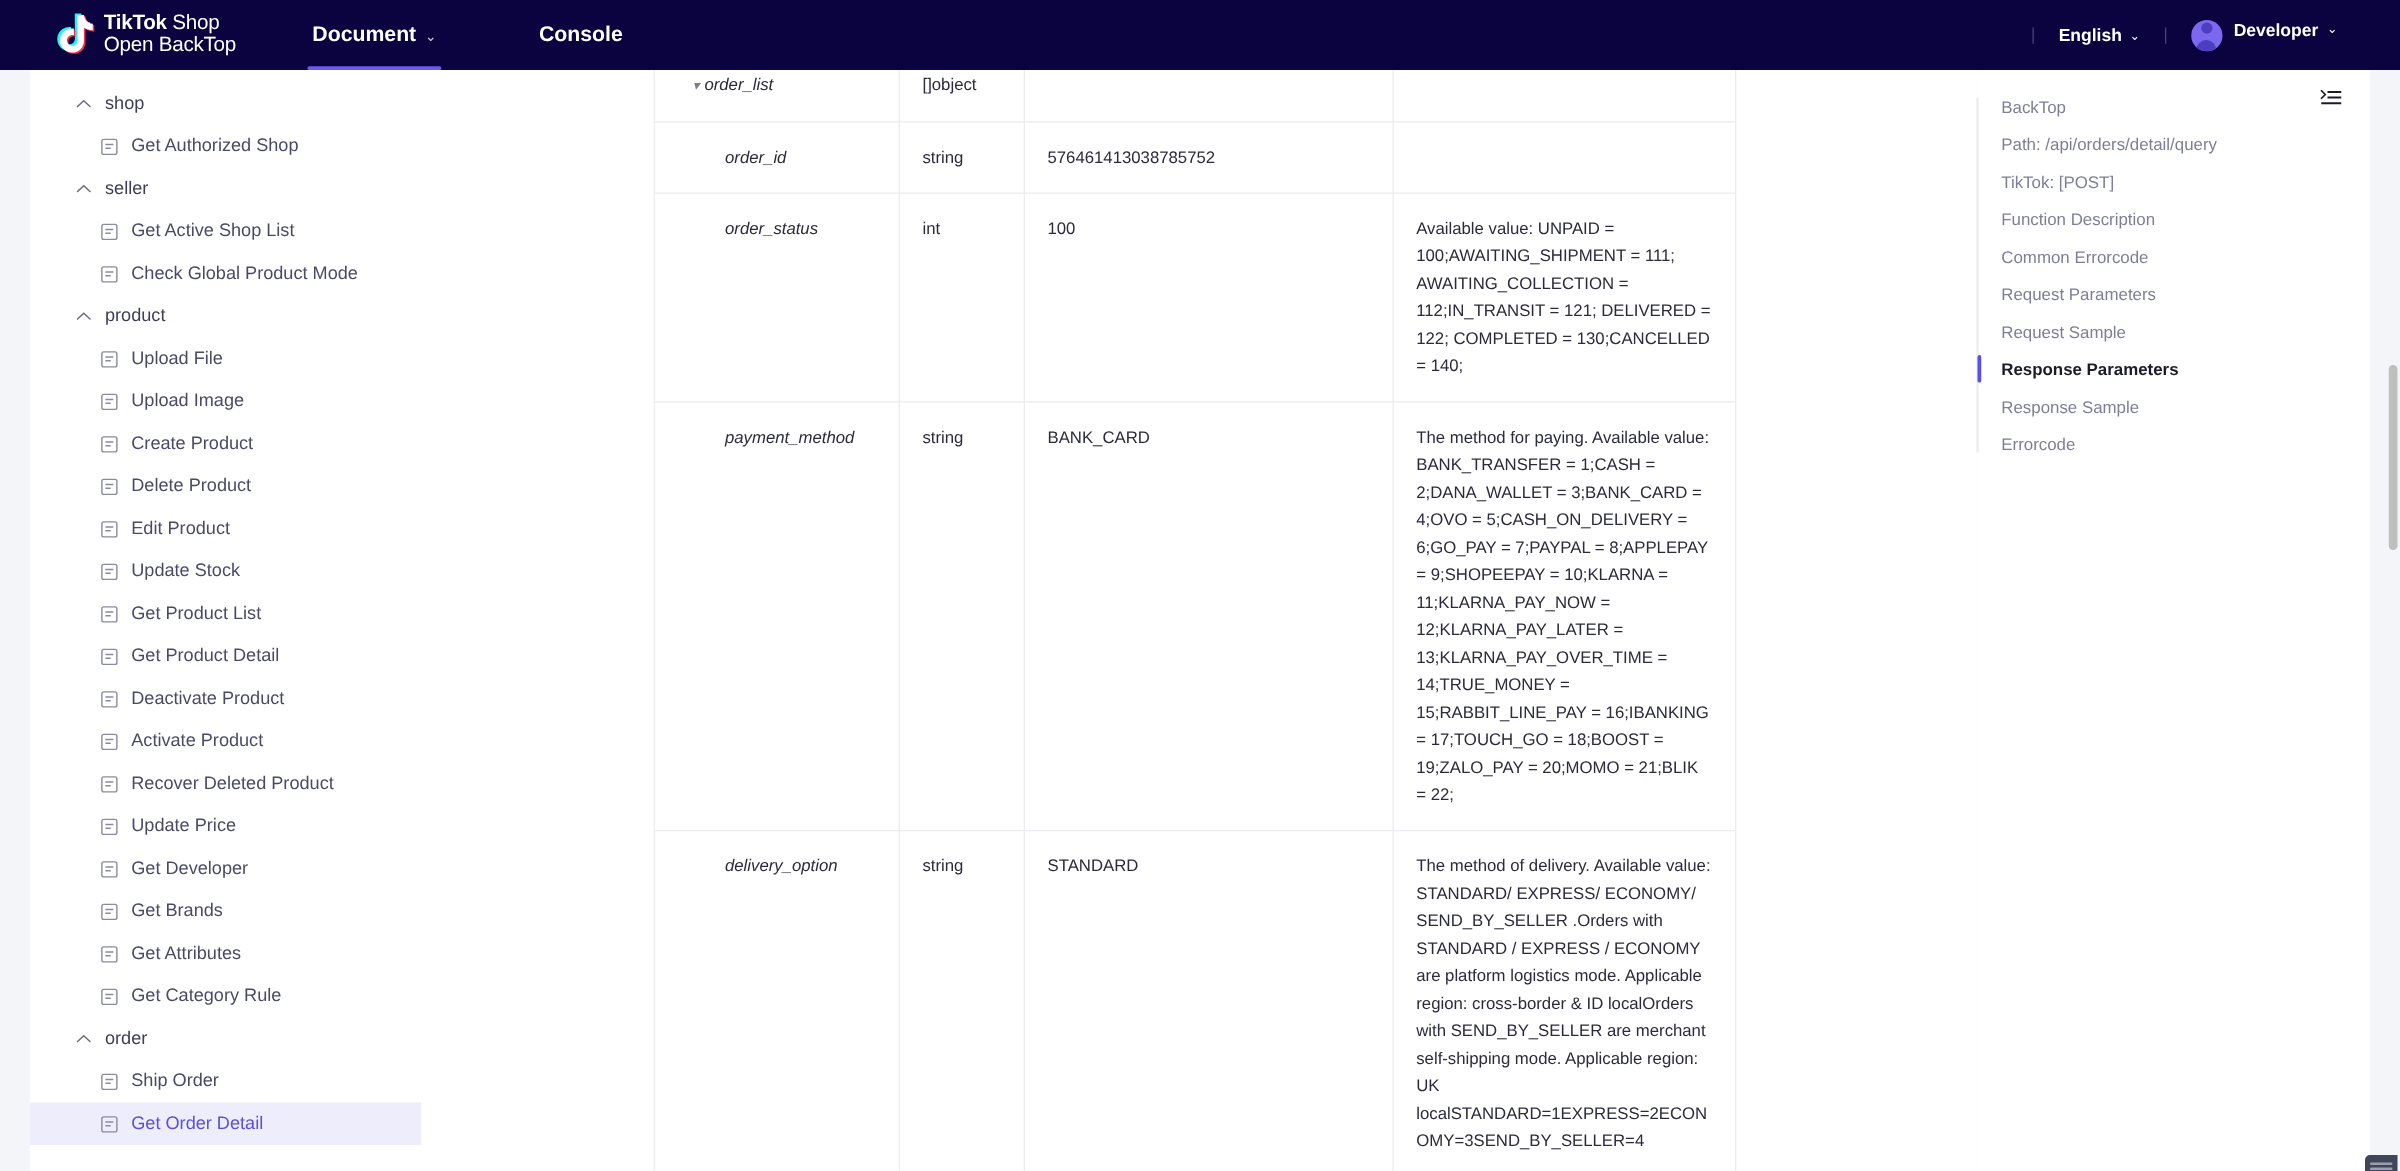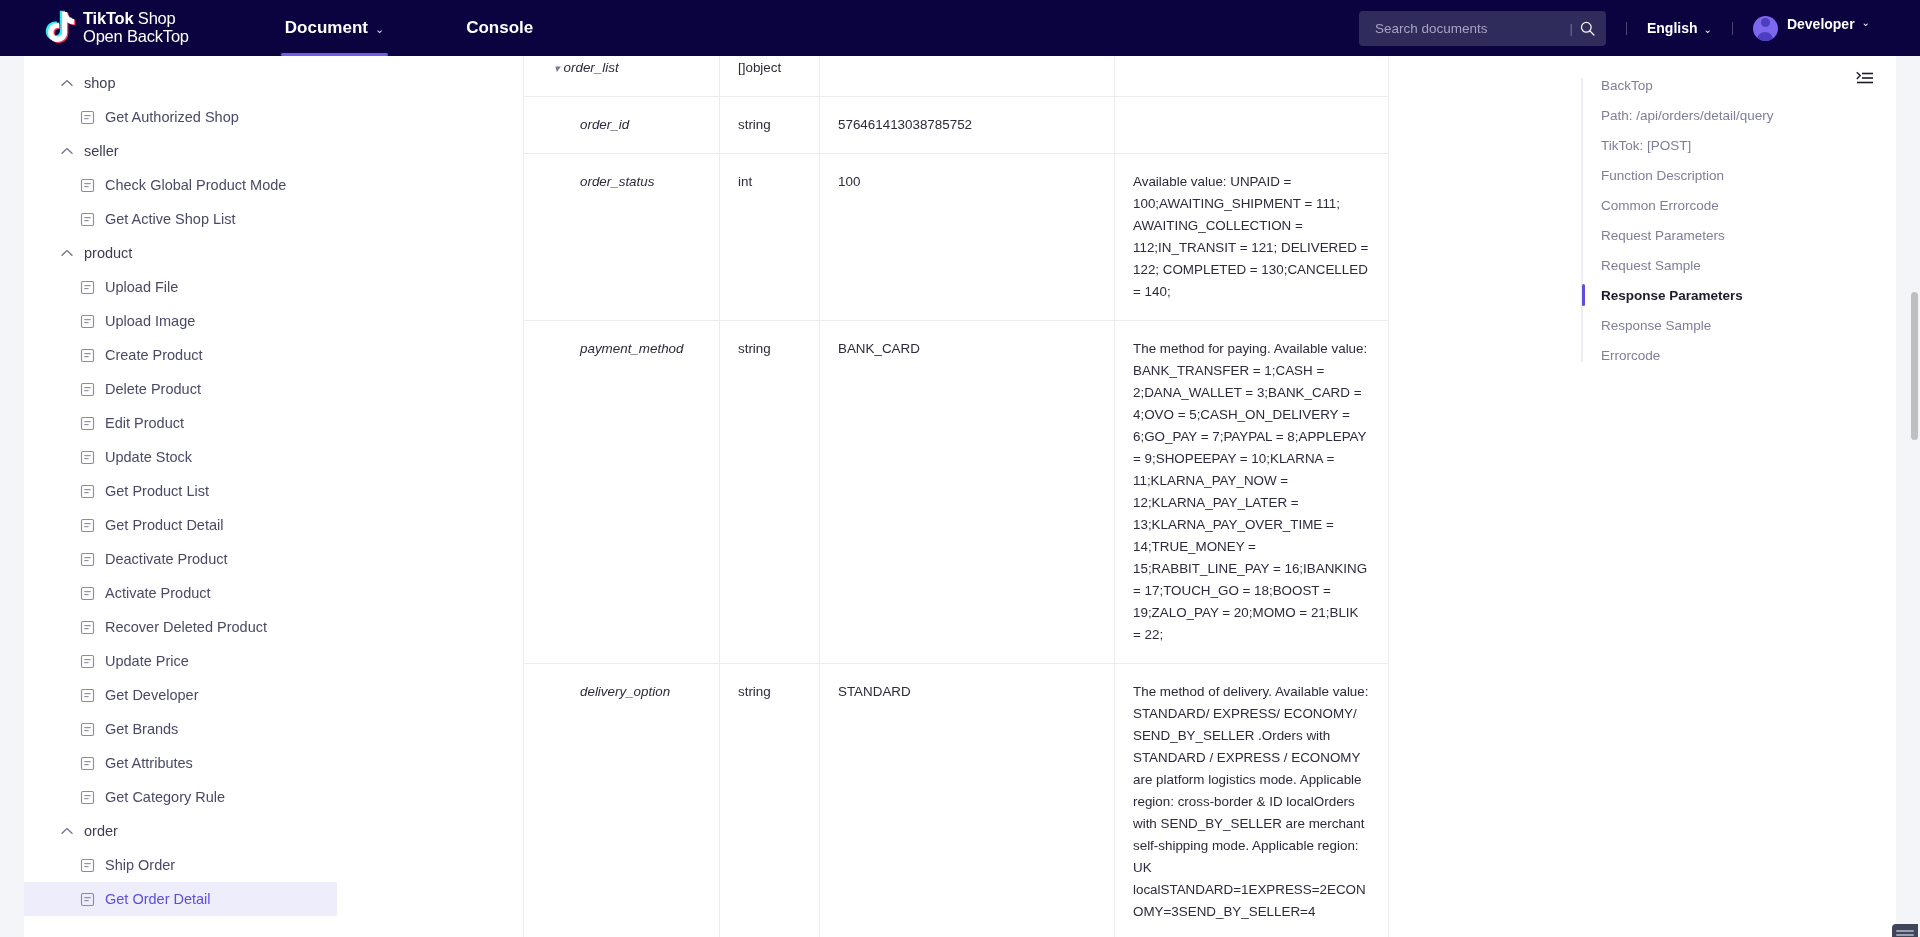--- a/index.html
+++ b/index.html
@@ -26,21 +26,21 @@
     margin-left: 42px;
     height: 56px;
   }
   .logo-note { width: 34px; height: 36px; position: relative; margin-right: 7px; flex: none; }
   .logo-note svg { display: block; }
   .logo-text { color: #fff; line-height: 1.08; }
   .logo-l1 { font-size: 16.5px; font-weight: 700; letter-spacing: -0.2px; }
   .logo-l1 .thin { font-weight: 400; }
   .logo-l2 { font-size: 16.5px; font-weight: 400; letter-spacing: -0.2px; }
 
-  .nav { display: flex; align-items: center; height: 56px; margin-left: 92px; }
+  .nav { display: flex; align-items: center; height: 56px; margin-left: 57px; }
   .nav-item {
     position: relative; height: 56px;
     display: flex; align-items: center;
     color: #ffffff; font-size: 17px; font-weight: 700;
     cursor: pointer; padding: 0 4px;
   }
   .nav-item + .nav-item { margin-left: 74px; }
   .nav-item .caret { margin-left: 7px; font-size: 11px; font-weight: 400; opacity: .85; position: relative; top: 1px; }
   .nav-item.active::after {
     content: ""; position: absolute; left: 0; right: 0; bottom: 0;
@@ -214,28 +214,20 @@
     <div class="nav-item active">
       <span>Document</span>
       <span class="caret">⌄</span>
     </div>
     <div class="nav-item">
       <span>Console</span>
     </div>
   </div>
 
   <div class="header-right">
-    <div class="search-box">
-      <input type="text" placeholder="Search documents" style="">
-      <span class="sep-thin">|</span>
-      <svg class="search-icon" viewBox="0 0 20 20">
-        <circle cx="8.6" cy="8.6" r="5.7" fill="none" stroke="#ffffff" stroke-width="1.5"></circle>
-        <line x1="12.9" y1="12.9" x2="17.6" y2="17.6" stroke="#ffffff" stroke-width="1.5" stroke-linecap="round"></line>
-      </svg>
-    </div>
 
     <div class="hdr-div"></div>
 
     <div class="lang">
       <span>English</span>
       <span class="caret">⌄</span>
     </div>
 
     <div class="hdr-div"></div>
 
@@ -278,29 +270,29 @@
           </svg>
         </span>
         <span class="grp-label">seller</span>
       </div>
       <div class="leaf">
         <svg class="doc-icon" viewBox="0 0 16 16">
           <rect x="1.6" y="1.6" width="12.8" height="12.8" rx="1.6" fill="none" stroke="#8A8AA3" stroke-width="1.2"></rect>
           <line x1="4.6" y1="6" x2="11.4" y2="6" stroke="#8A8AA3" stroke-width="1.2"></line>
           <line x1="4.6" y1="9.2" x2="9.2" y2="9.2" stroke="#8A8AA3" stroke-width="1.2"></line>
         </svg>
+        <span class="leaf-label">Get Active Shop List</span>
+      </div>
+      <div class="leaf">
+        <svg class="doc-icon" viewBox="0 0 16 16">
+          <rect x="1.6" y="1.6" width="12.8" height="12.8" rx="1.6" fill="none" stroke="#8A8AA3" stroke-width="1.2"></rect>
+          <line x1="4.6" y1="6" x2="11.4" y2="6" stroke="#8A8AA3" stroke-width="1.2"></line>
+          <line x1="4.6" y1="9.2" x2="9.2" y2="9.2" stroke="#8A8AA3" stroke-width="1.2"></line>
+        </svg>
         <span class="leaf-label">Check Global Product Mode</span>
-      </div>
-      <div class="leaf">
-        <svg class="doc-icon" viewBox="0 0 16 16">
-          <rect x="1.6" y="1.6" width="12.8" height="12.8" rx="1.6" fill="none" stroke="#8A8AA3" stroke-width="1.2"></rect>
-          <line x1="4.6" y1="6" x2="11.4" y2="6" stroke="#8A8AA3" stroke-width="1.2"></line>
-          <line x1="4.6" y1="9.2" x2="9.2" y2="9.2" stroke="#8A8AA3" stroke-width="1.2"></line>
-        </svg>
-        <span class="leaf-label">Get Active Shop List</span>
       </div>
       <div class="grp">
         <span class="chev">
           <svg width="12" height="8" viewBox="0 0 12 8">
             <path d="M1 6.2 L6 1.6 L11 6.2" fill="none" stroke="#6E6E88" stroke-width="1.3" stroke-linecap="round"></path>
           </svg>
         </span>
         <span class="grp-label">product</span>
       </div>
       <div class="leaf">

